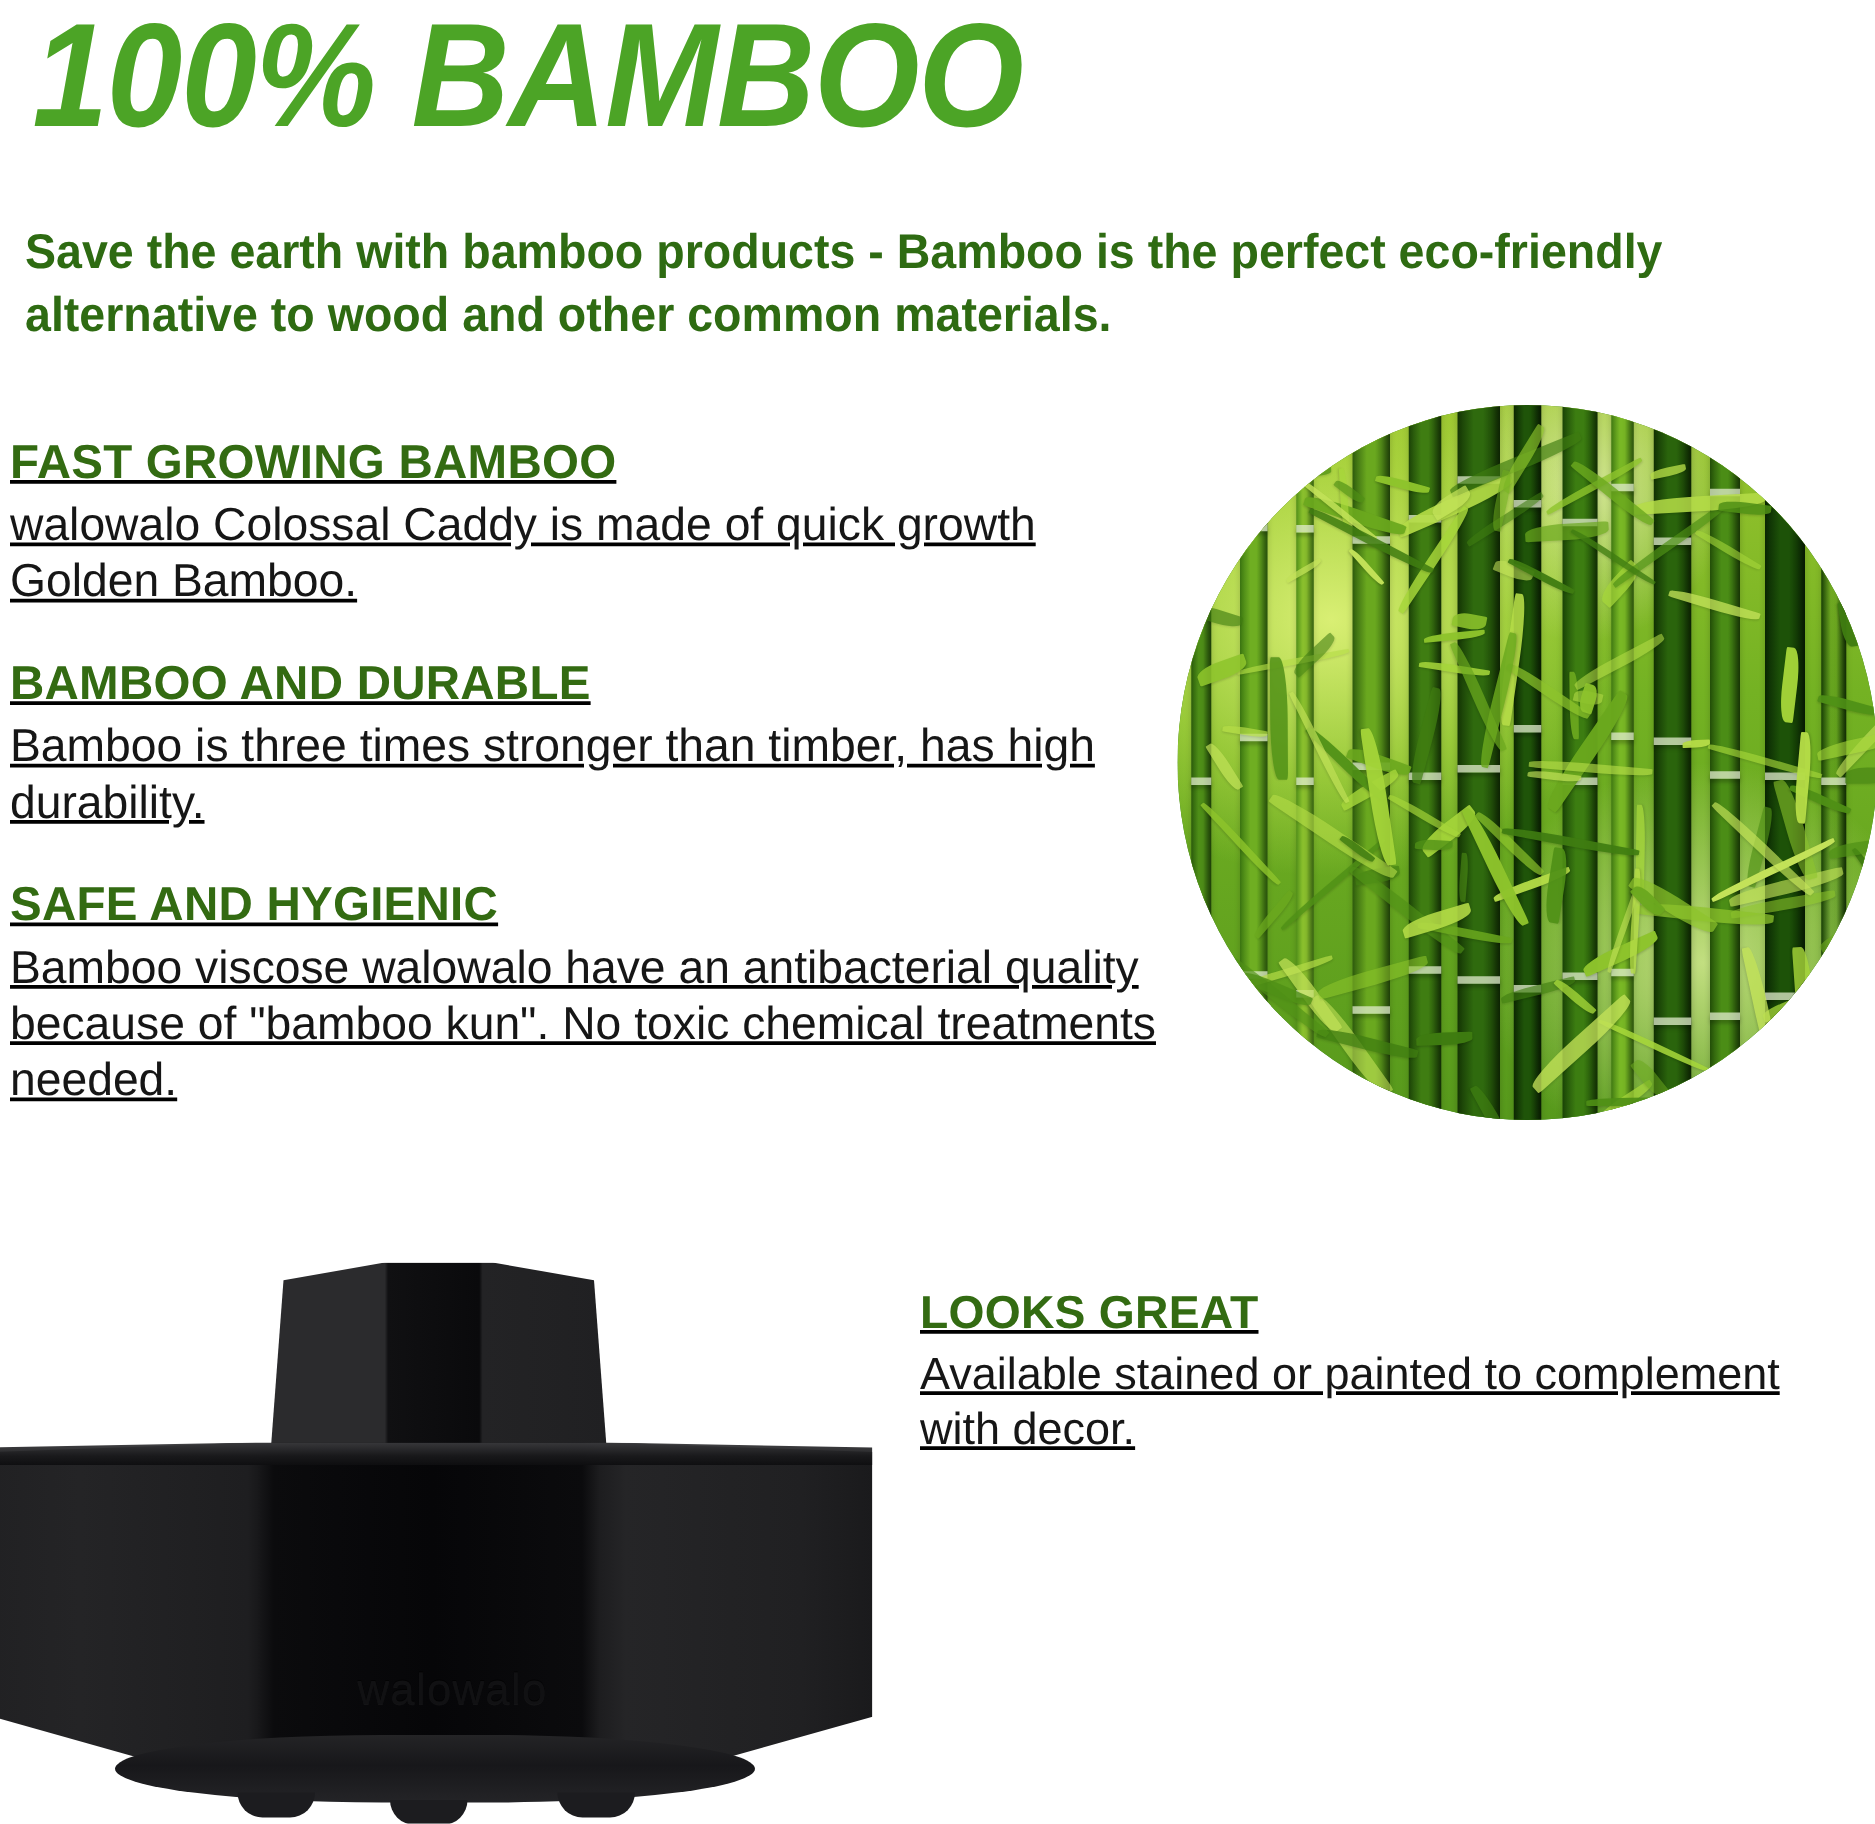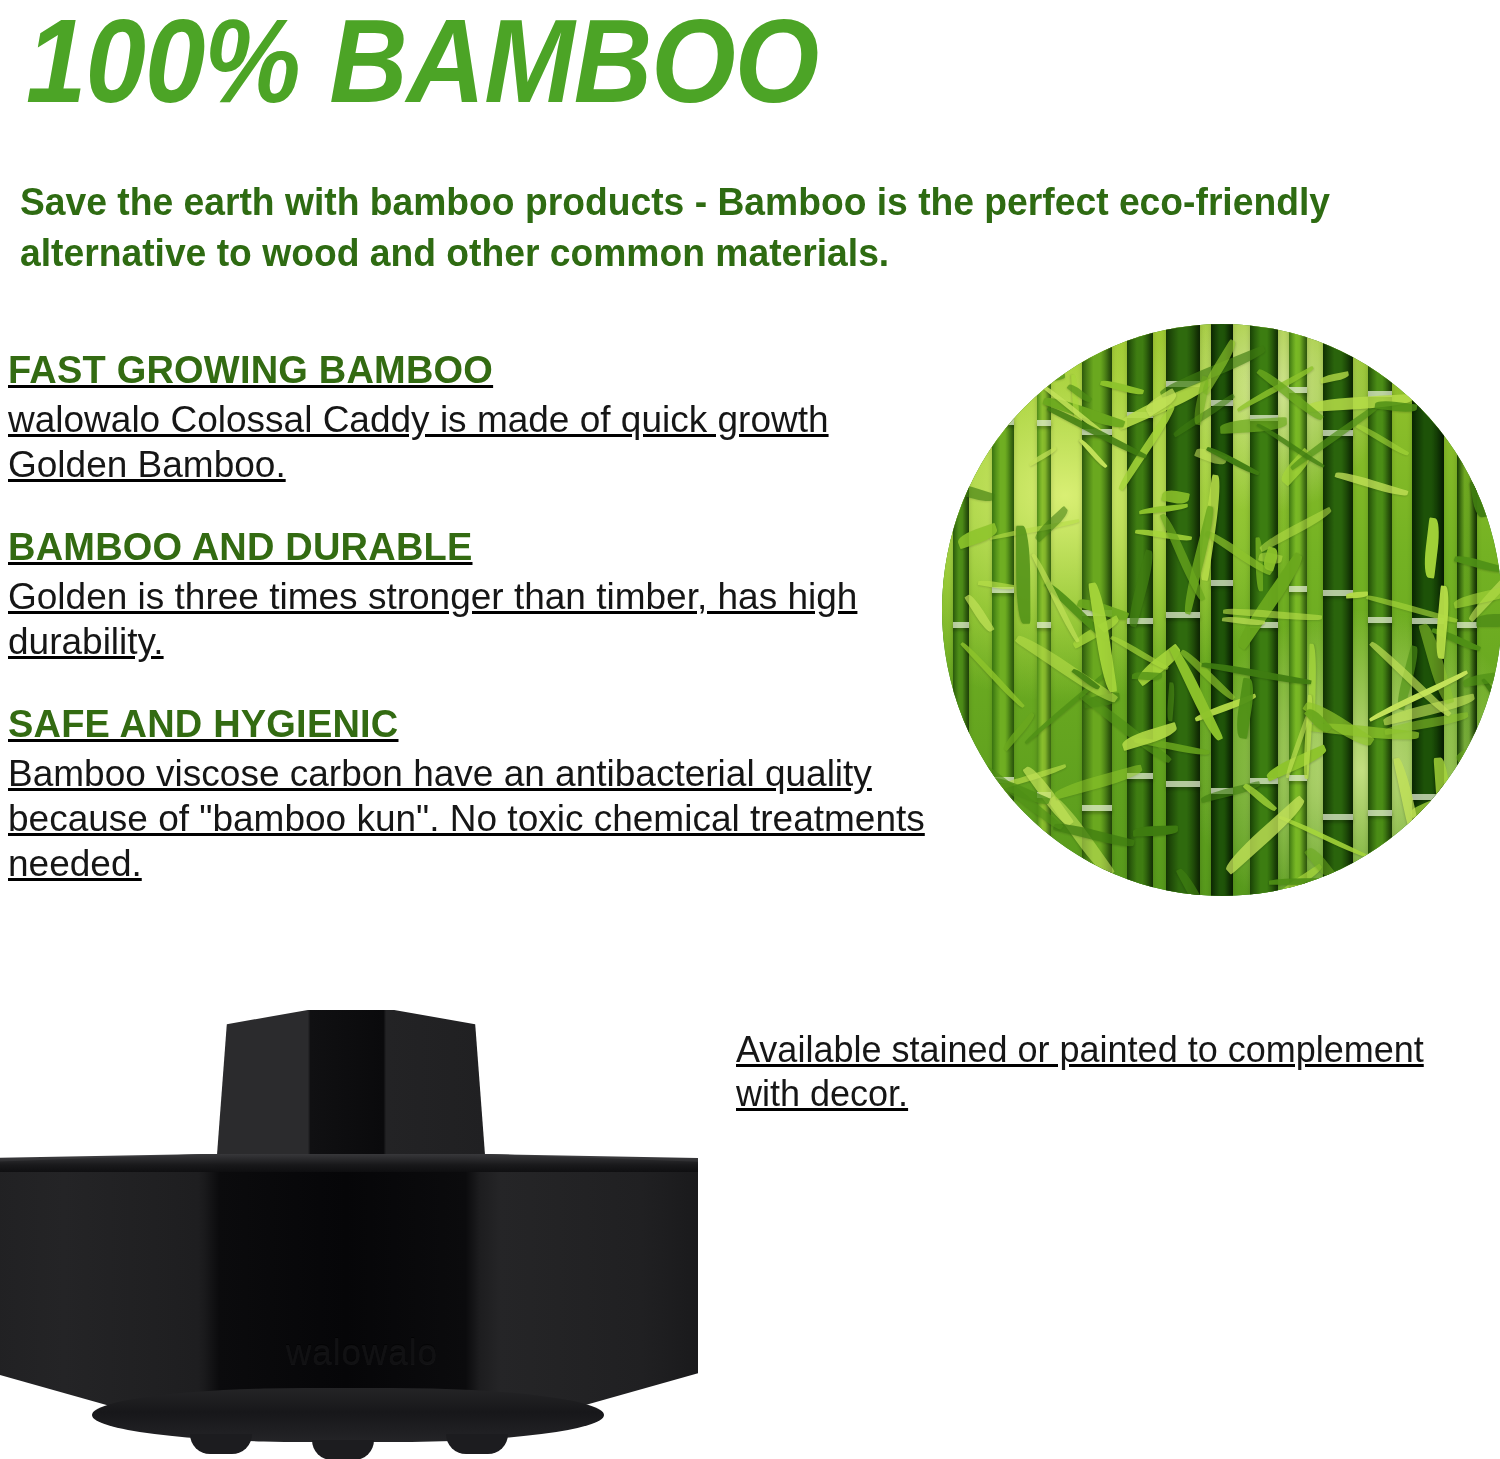--- a/index.html
+++ b/index.html
@@ -225,34 +225,35 @@
 
   <div class="left-col">
 
     <div class="feature">
       <div class="feat-head">FAST GROWING BAMBOO</div>
       <div class="feat-body">walowalo Colossal Caddy is made of quick growth Golden Bamboo.</div>
     </div>
 
     <div class="feature">
       <div class="feat-head">BAMBOO AND DURABLE</div>
-      <div class="feat-body">Golden is three times stronger than timber, has high durability.</div>
+      <div class="feat-body">Bamboo is three times stronger than timber, has high durability.</div>
     </div>
 
     <div class="feature">
       <div class="feat-head">SAFE AND HYGIENIC</div>
-      <div class="feat-body">Bamboo viscose carbon have an antibacterial quality because of "bamboo kun". No toxic chemical treatments needed.</div>
+      <div class="feat-body">Bamboo viscose walowalo have an antibacterial quality because of "bamboo kun". No toxic chemical treatments needed.</div>
     </div>
 
   </div>
 
   <div class="right-col">
 
 
     <div class="feature">
+      <div class="feat-head">LOOKS GREAT</div>
       <div class="feat-body">Available stained or painted to complement with decor.</div>
     </div>
 
   </div>
 
   <div class="bamboo-circle">
     <div class="bamboo-art"></div>
     <div class="culms" id="culm-layer">
         <div class="culm" style="left: 2%; width: 16px; background: linear-gradient(90deg, rgb(45, 95, 13) 0%, rgb(79, 144, 24) 38%, rgb(79, 144, 24) 60%, rgb(45, 95, 13) 100%); box-shadow: rgba(0, 0, 0, 0.4) -3px 0px 6px inset, rgba(0, 0, 0, 0.18) 0px 0px 5px;">
           <div class="node" style="top: 17.9059%;"></div>

